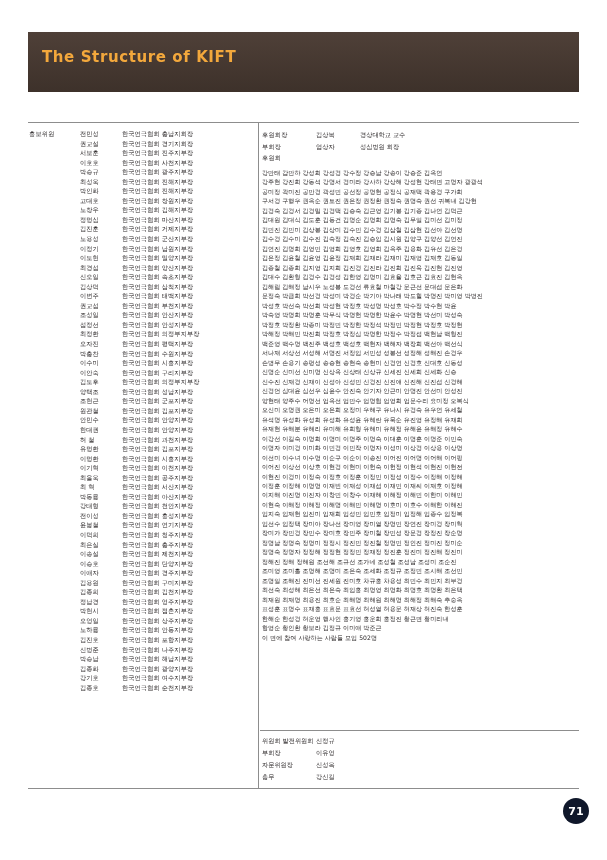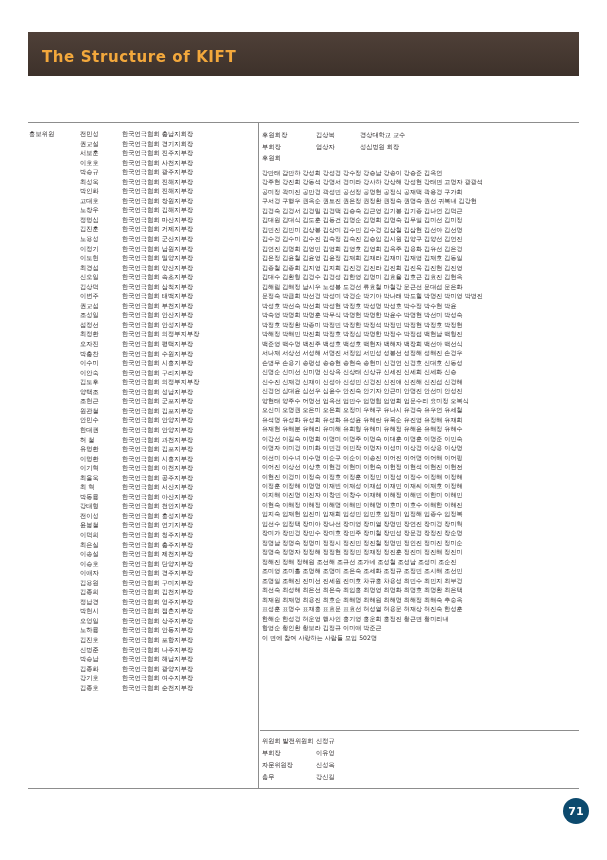--- a/index.html
+++ b/index.html
@@ -15,21 +15,21 @@
     position: relative;
     overflow: hidden;
   }
 
   
   .header-band {
     position: absolute;
     left: 28px;
     top: 32px;
     width: 551px;
-    height: 44px;
+    height: 60px;
     background: #4a3b33;
     background: linear-gradient(180deg, #4f4038 0%, #3d312a 100%);
   }
   .header-band .title {
     position: absolute;
     left: 14px;
     top: 16px;
     font-size: 15px;
     font-weight: bold;
     letter-spacing: 0.6px;
@@ -195,21 +195,21 @@
   }
 
   
   .page-badge {
     position: absolute;
     right: 18px;
     bottom: 36px;
     width: 26px;
     height: 26px;
     border-radius: 50%;
-    background: #0c4a6e;
+    background: #0f172a;
     color: #ffffff;
     font-size: 11px;
     font-weight: bold;
     display: flex;
     align-items: center;
     justify-content: center;
   }
 </style>
 </head>
 <body>

